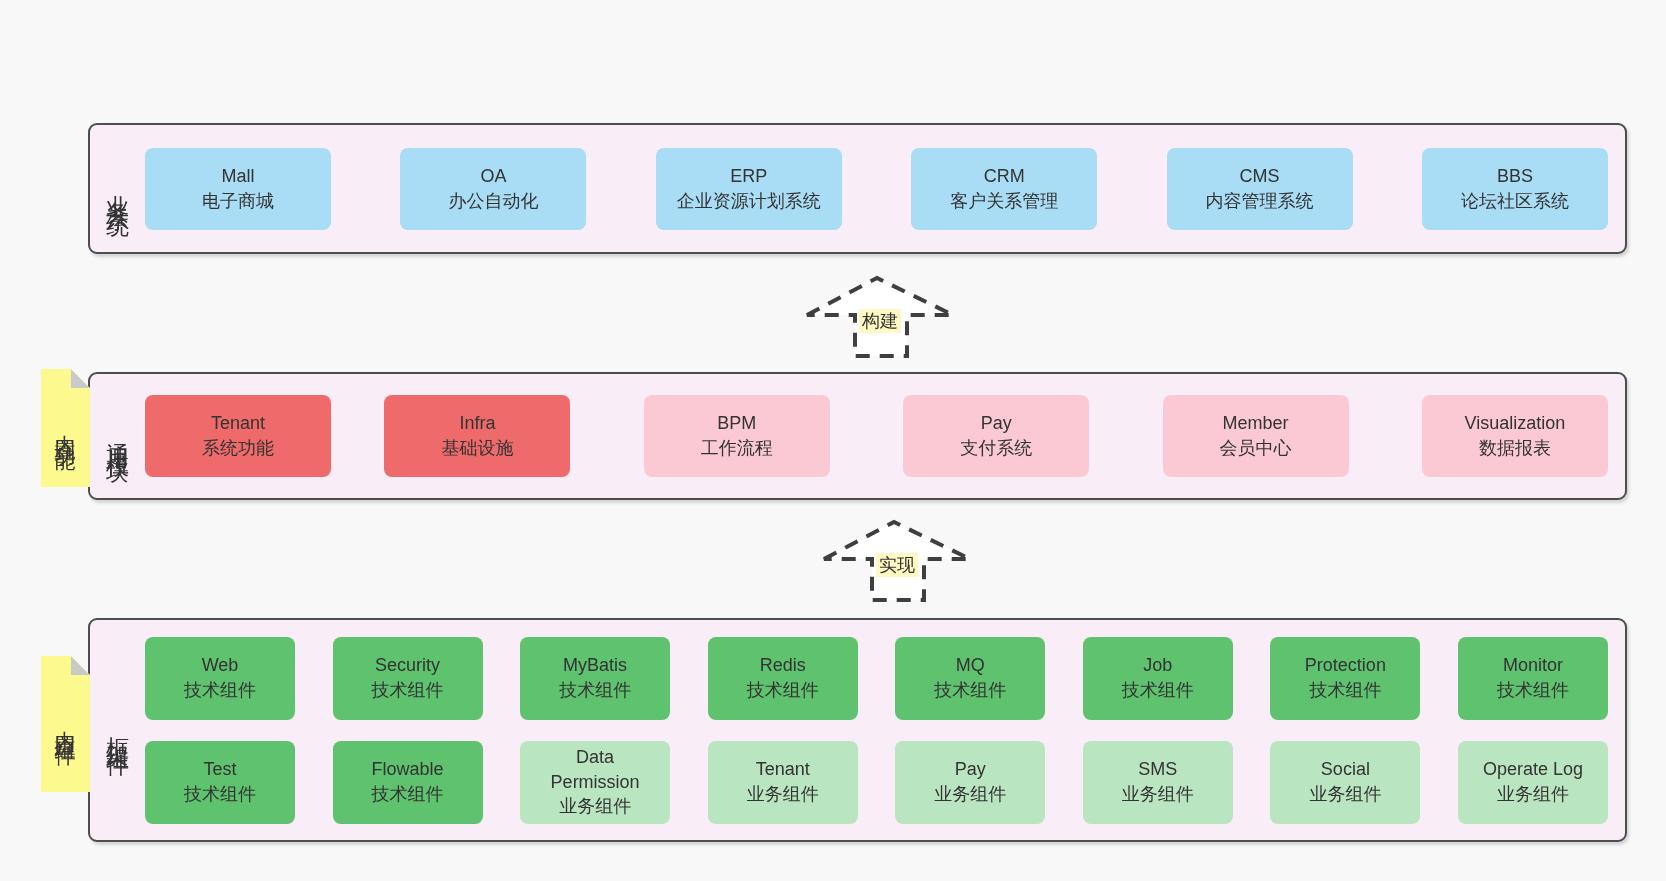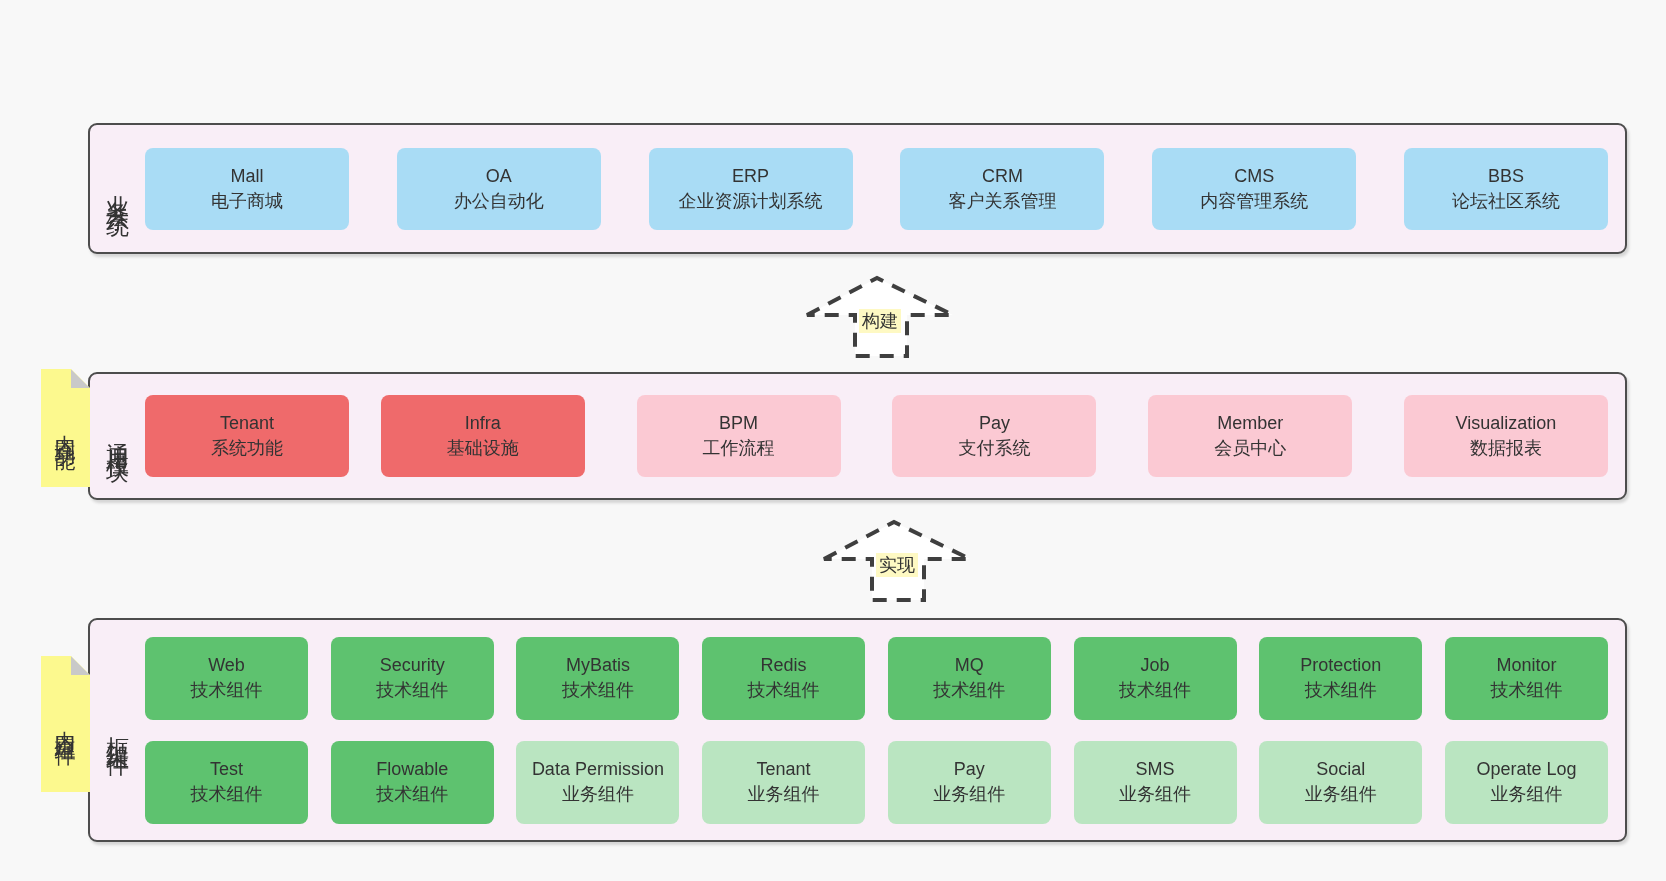--- a/index.html
+++ b/index.html
@@ -34,22 +34,22 @@
   }
 
   .rows-col { flex:1; margin-right:17px; display:flex; flex-direction:column; gap:21px; }
   .row { display:flex; justify-content:space-between; }
 
   .box {
     height:82px; border-radius:8px;
     display:flex; flex-direction:column; justify-content:center; align-items:center;
     text-align:center; font-size:18px; line-height:1.38; padding:2px 12px;
   }
-  .cols-6 .box { width:204px;text-align:center; }
-  .cols-8 .box { width:163px; height:83px; }
+  .cols-6 .box { width:186px;text-align:center; }
+  .cols-8 .box { width:150px; height:83px; }
   .blue        { background: var(--blue, #a9dcf5); }
   .red         { background: var(--red, #ef6a6b); }
   .pink        { background: var(--pink, #fbc9d3); margin-left: 20px; }
   .green       { background: var(--green, #5ec26f); }
   .light-green { background: var(--light-green, #bae5c1); }
 
   
   .sticky {
     position:absolute; left:-49px; width:49px;
     background: var(--sticky-yellow, #fcf98e);

